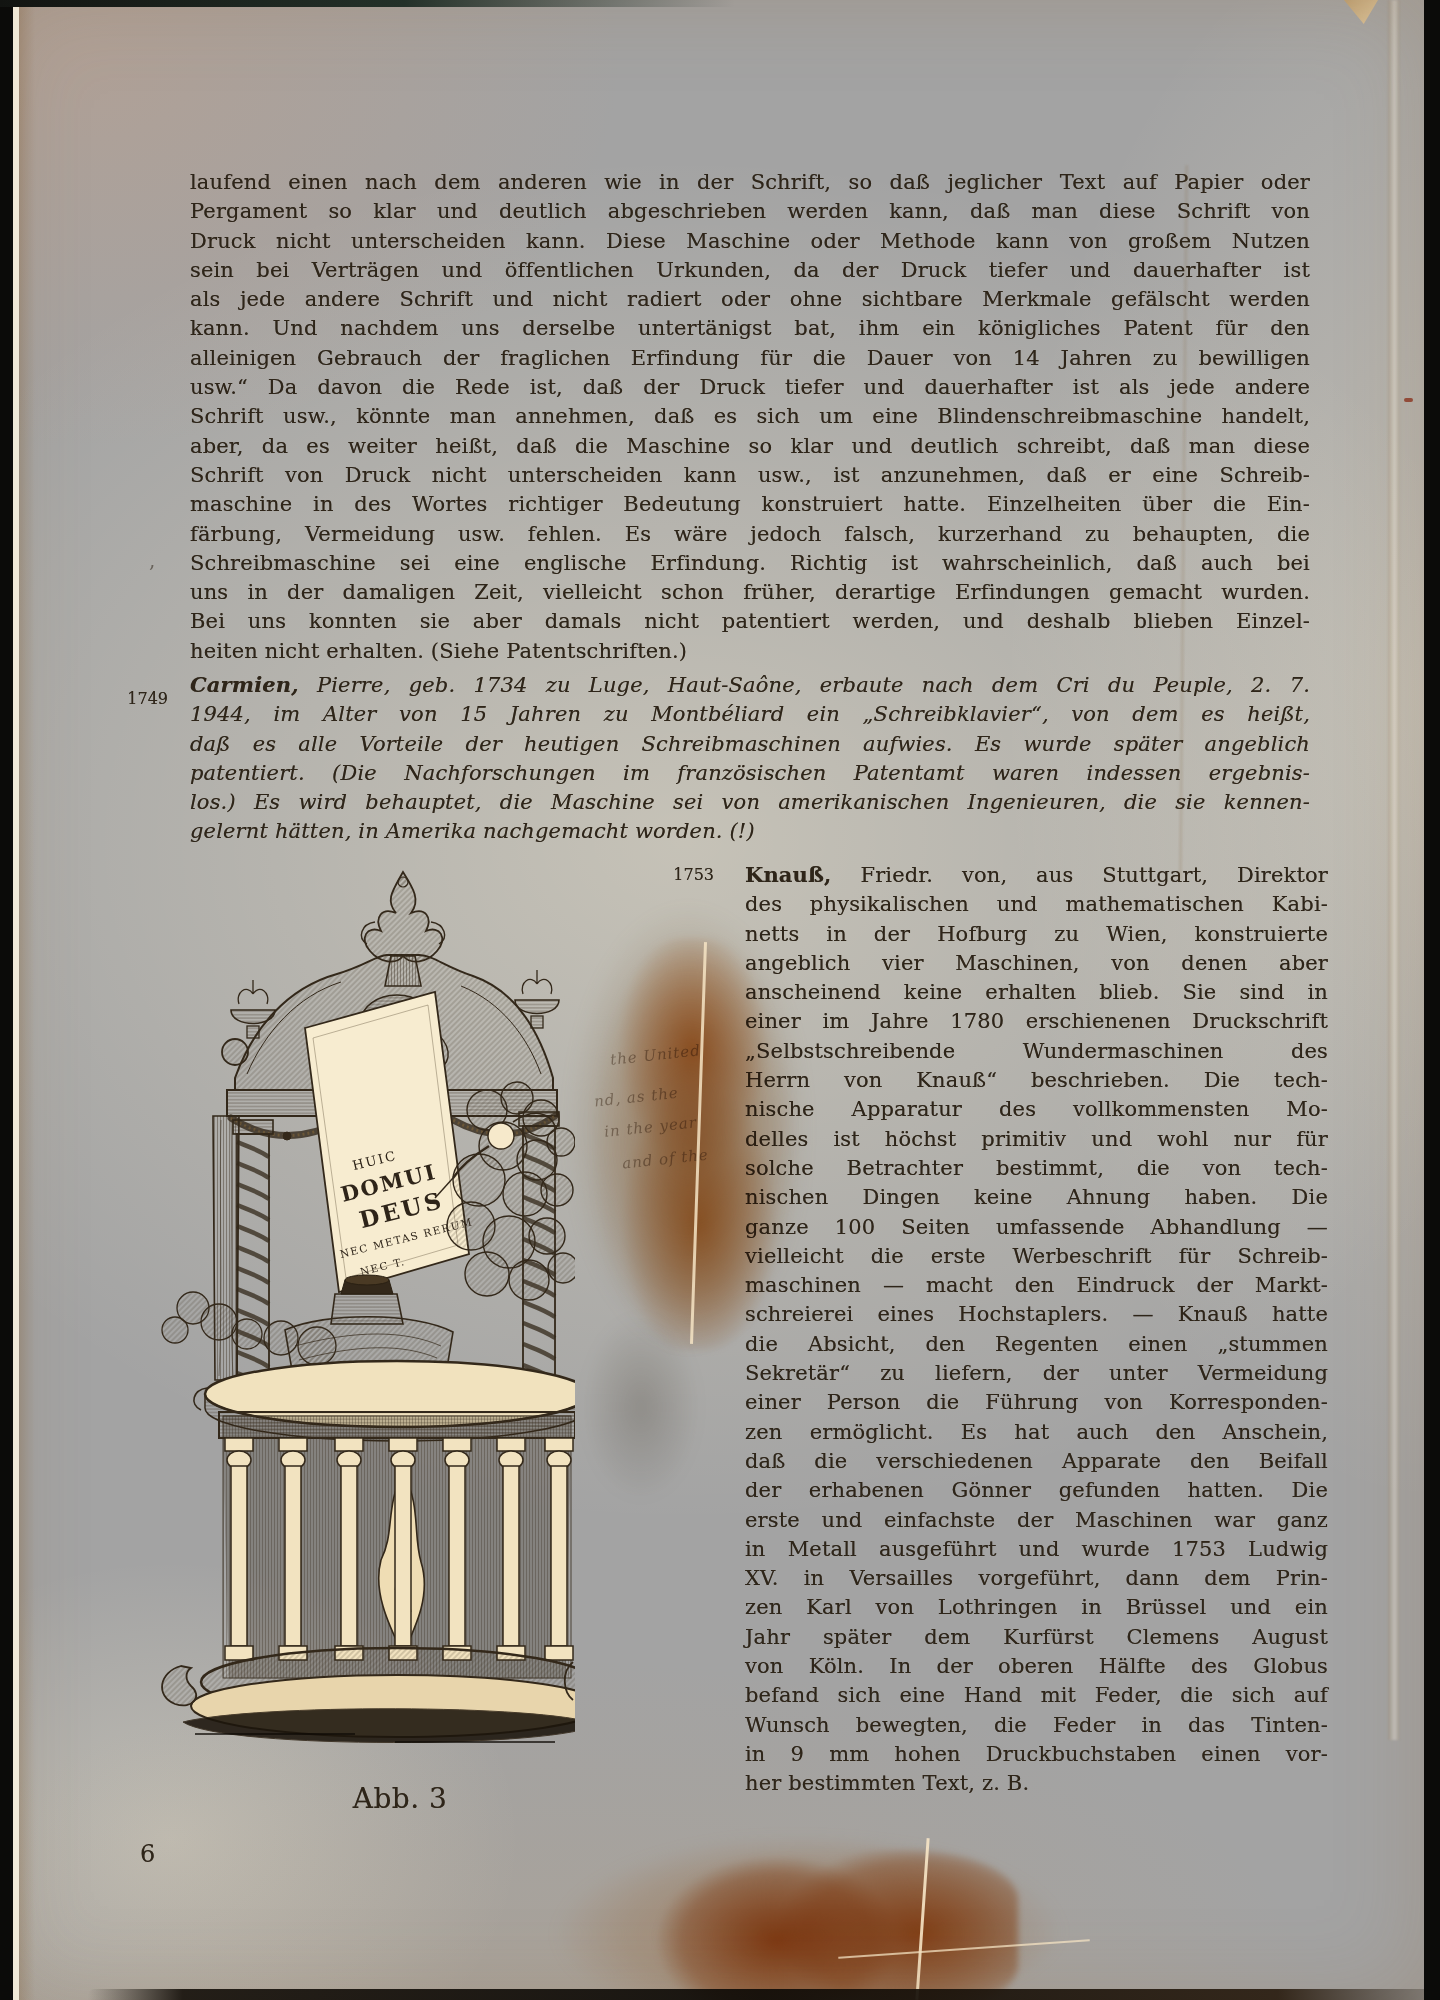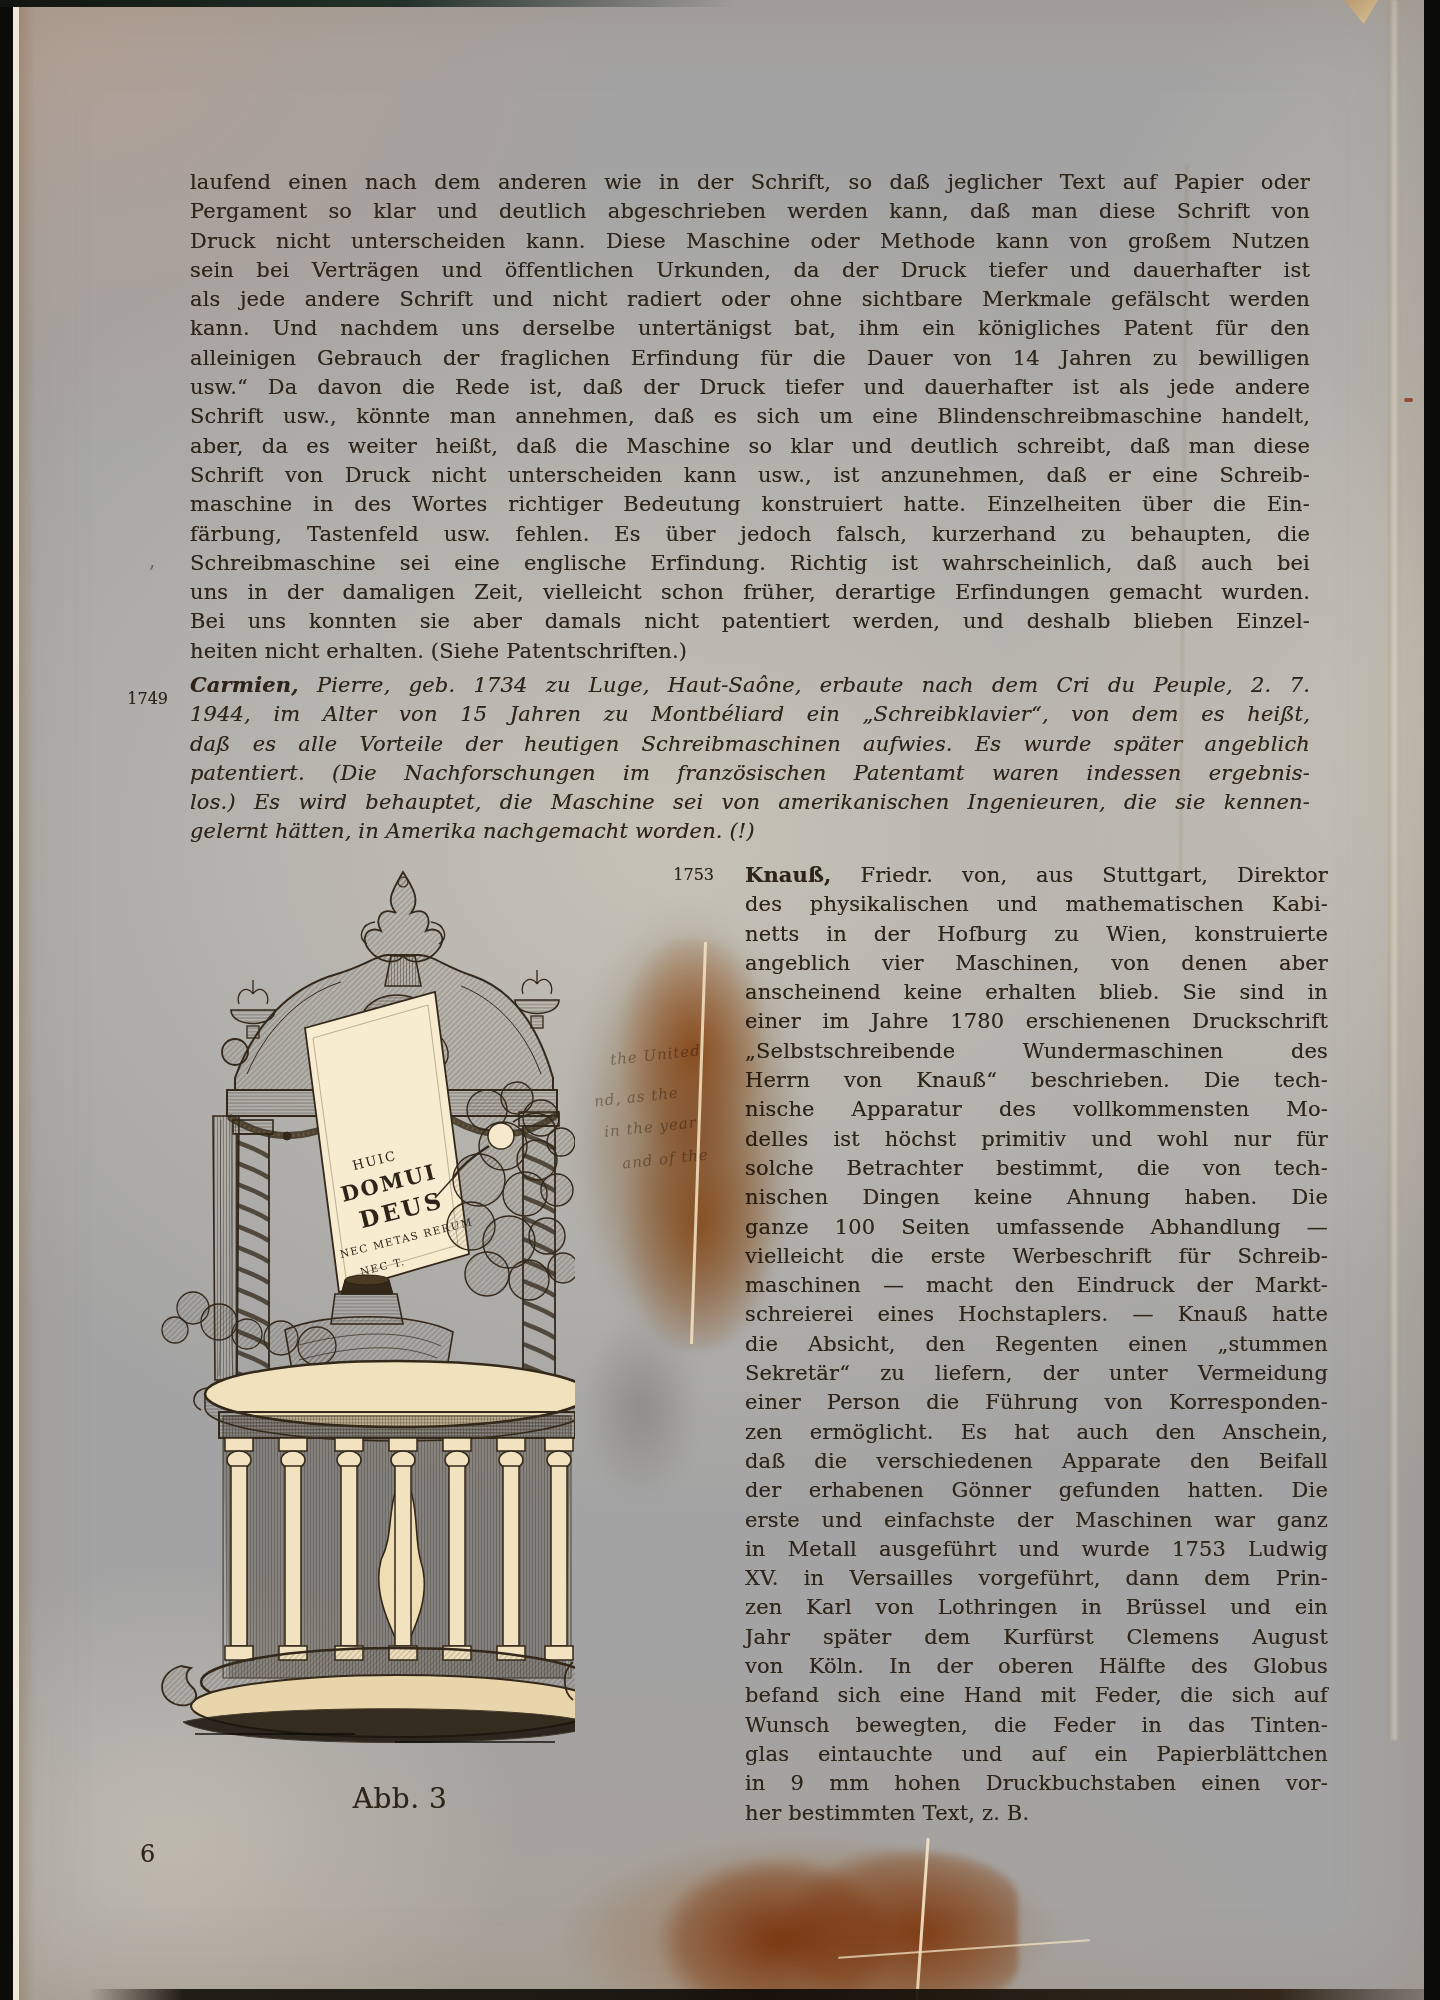--- a/index.html
+++ b/index.html
@@ -93,21 +93,21 @@
       <div class="tline">Druck nicht unterscheiden kann. Diese Maschine oder Methode kann von großem Nutzen</div>
       <div class="tline">sein bei Verträgen und öffentlichen Urkunden, da der Druck tiefer und dauerhafter ist</div>
       <div class="tline">als jede andere Schrift und nicht radiert oder ohne sichtbare Merkmale gefälscht werden</div>
       <div class="tline">kann. Und nachdem uns derselbe untertänigst bat, ihm ein königliches Patent für den</div>
       <div class="tline">alleinigen Gebrauch der fraglichen Erfindung für die Dauer von 14 Jahren zu bewilligen</div>
       <div class="tline">usw.“ Da davon die Rede ist, daß der Druck tiefer und dauerhafter ist als jede andere</div>
       <div class="tline">Schrift usw., könnte man annehmen, daß es sich um eine Blindenschreibmaschine handelt,</div>
       <div class="tline">aber, da es weiter heißt, daß die Maschine so klar und deutlich schreibt, daß man diese</div>
       <div class="tline">Schrift von Druck nicht unterscheiden kann usw., ist anzunehmen, daß er eine Schreib-</div>
       <div class="tline">maschine in des Wortes richtiger Bedeutung konstruiert hatte. Einzelheiten über die Ein-</div>
-      <div class="tline">färbung, Tastenfeld usw. fehlen. Es über jedoch falsch, kurzerhand zu behaupten, die</div>
+      <div class="tline">färbung, Vermeidung usw. fehlen. Es wäre jedoch falsch, kurzerhand zu behaupten, die</div>
       <div class="tline">Schreibmaschine sei eine englische Erfindung. Richtig ist wahrscheinlich, daß auch bei</div>
       <div class="tline">uns in der damaligen Zeit, vielleicht schon früher, derartige Erfindungen gemacht wurden.</div>
       <div class="tline">Bei uns konnten sie aber damals nicht patentiert werden, und deshalb blieben Einzel-</div>
       <div class="tline last">heiten nicht erhalten. (Siehe Patentschriften.)</div>
     </div>
 
   <span class="abs margin-mark">,</span>
 
   <div class="entry-num" style="left:108px; top:684px; width:60px;">1749</div>
   <div class="textblock" style="left:190px; top:670px; width:1120px;font-style:italic;">
@@ -147,21 +147,20 @@
         <div class="tline">daß die verschiedenen Apparate den Beifall</div>
         <div class="tline">der erhabenen Gönner gefunden hatten. Die</div>
         <div class="tline">erste und einfachste der Maschinen war ganz</div>
         <div class="tline">in Metall ausgeführt und wurde 1753 Ludwig</div>
         <div class="tline">XV. in Versailles vorgeführt, dann dem Prin-</div>
         <div class="tline">zen Karl von Lothringen in Brüssel und ein</div>
         <div class="tline">Jahr später dem Kurfürst Clemens August</div>
         <div class="tline">von Köln.  In der oberen Hälfte des Globus</div>
         <div class="tline">befand sich eine Hand mit Feder, die sich auf</div>
         <div class="tline">Wunsch bewegten, die Feder in das Tinten-</div>
-        <div class="tline">glas eintauchte und auf ein Papierblättchen</div>
         <div class="tline">in 9 mm hohen Druckbuchstaben einen vor-</div>
         <div class="tline last">her bestimmten Text, z. B.</div>
       </div>
   </div>
 
   <svg class="abs engraving" viewBox="0 0 440 905">
     <defs>
       <pattern id="hv" width="3" height="3" patternUnits="userSpaceOnUse">
         <path d="M1.5 0 V3" stroke="#3a2e1f" stroke-width="0.75" opacity="0.55"></path>
       </pattern>

